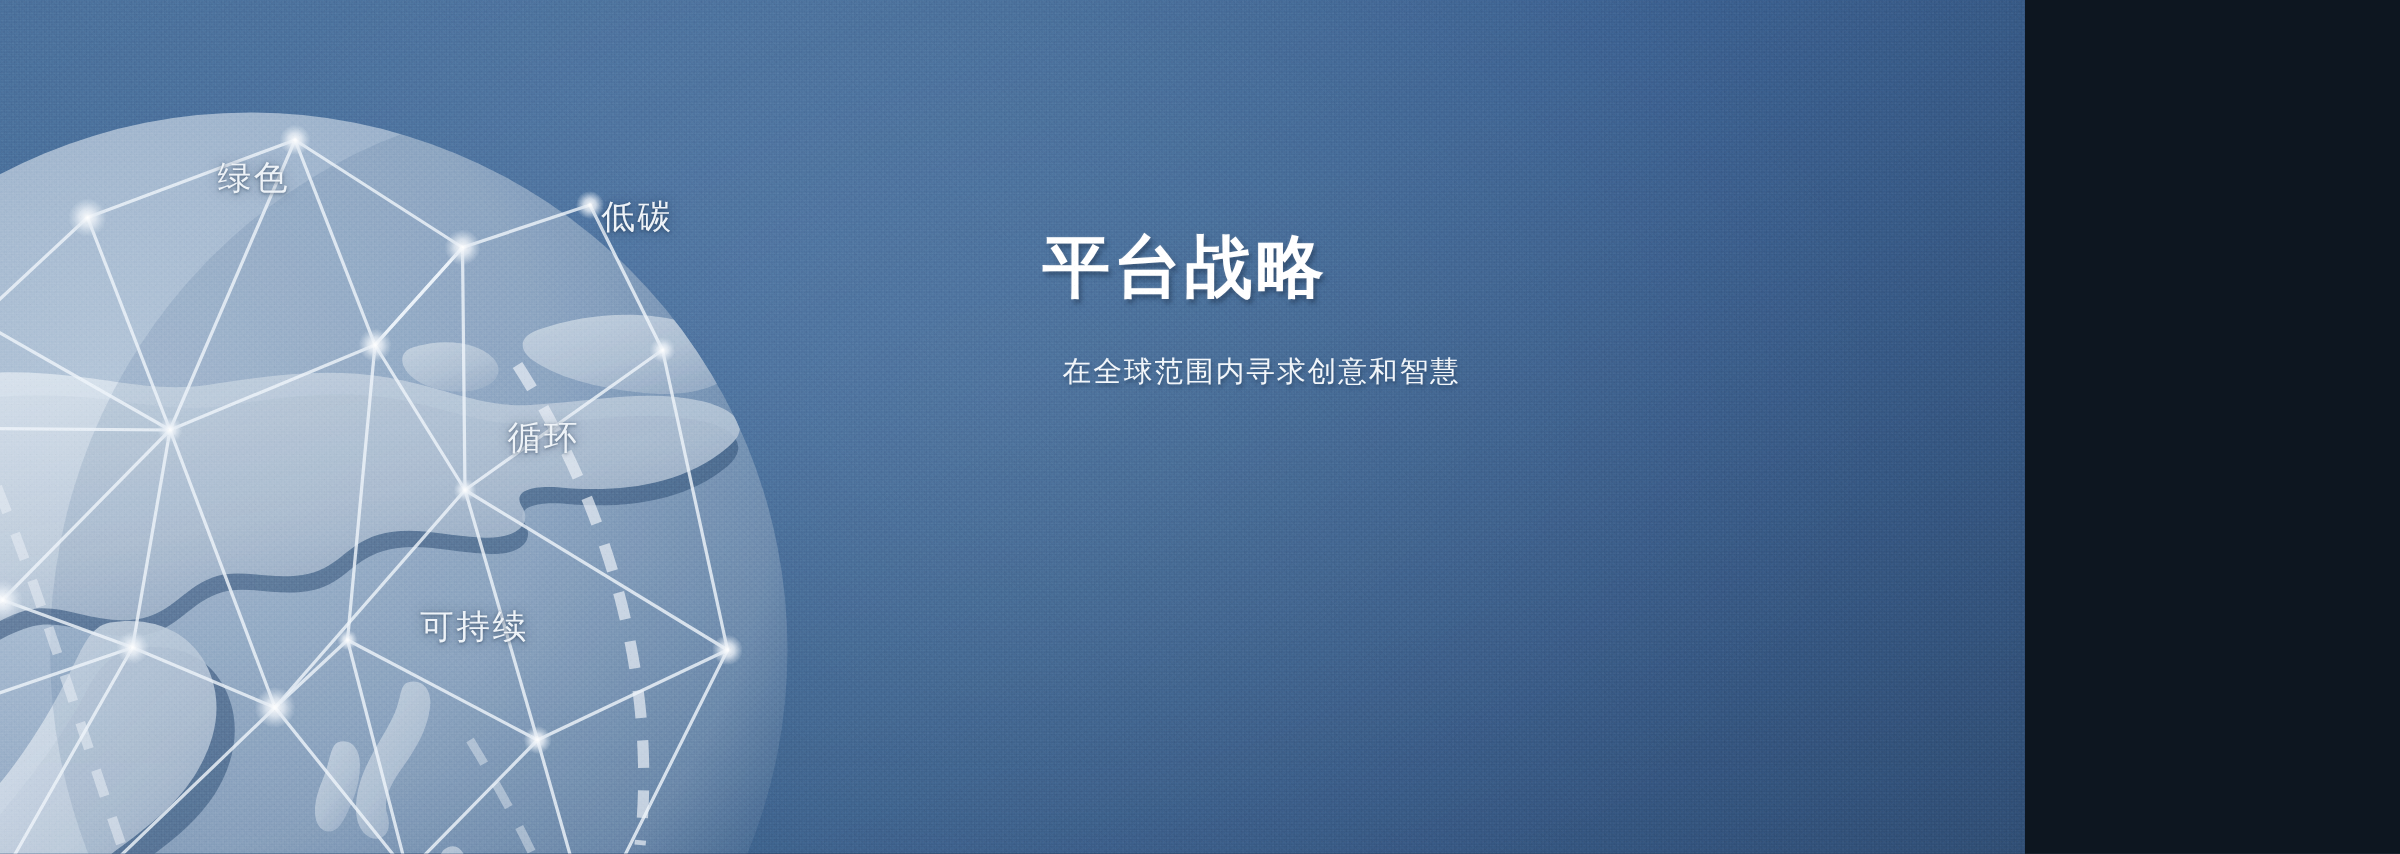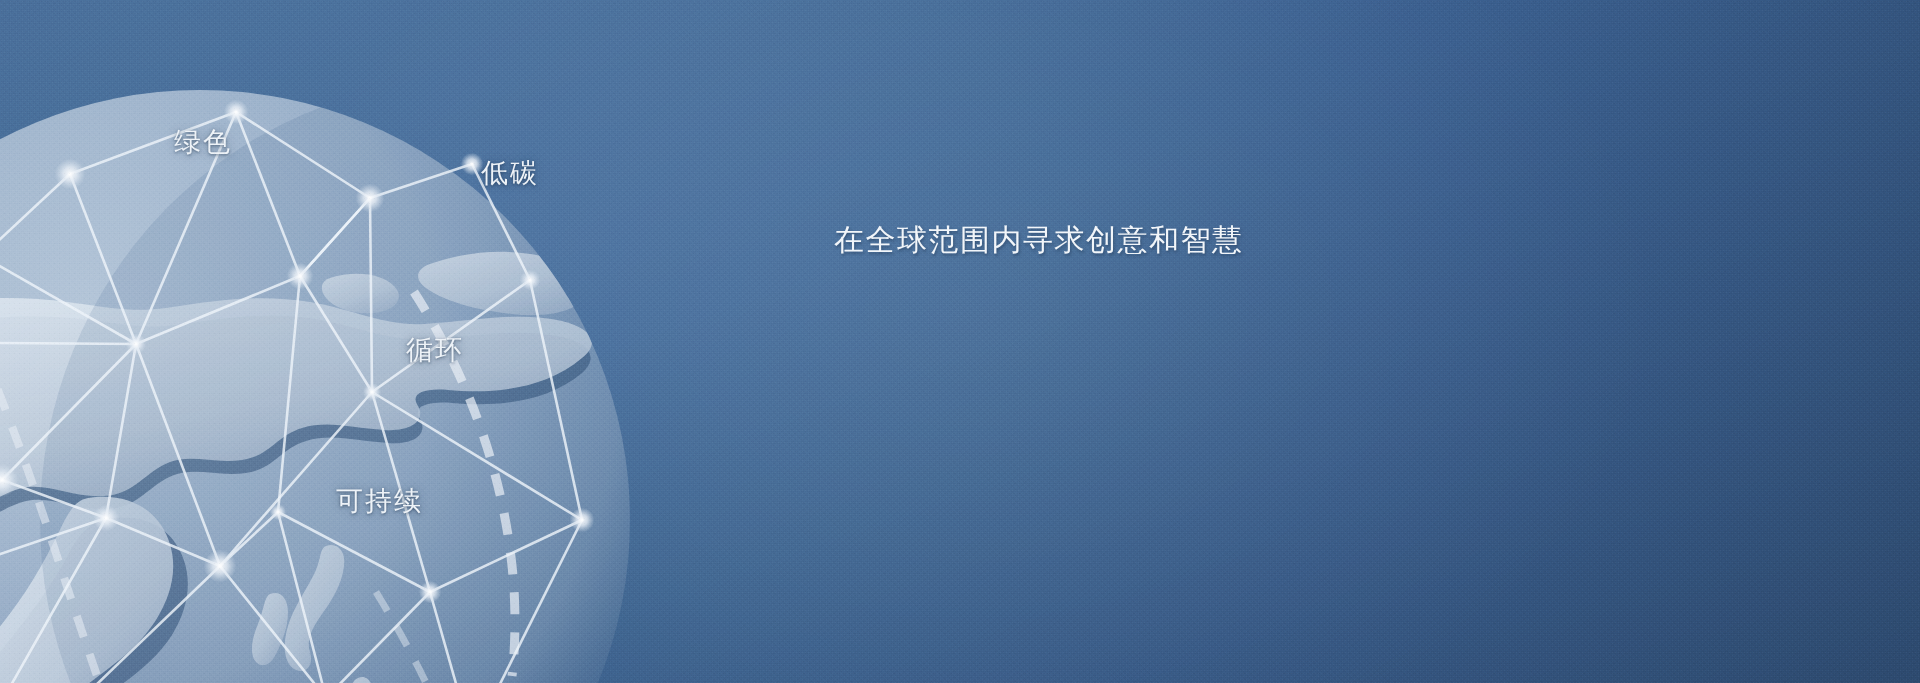--- a/index.html
+++ b/index.html
@@ -3,21 +3,21 @@
 <meta charset="utf-8">
 <title>Platform Strategy Banner</title>
 <style>
   html, body {
     margin: 0;
     padding: 0;
     background: #0d1620;
   }
   .banner {
     position: relative;
-    width: 1920px;
+    width: 1620px;
     height: 683px;
     overflow: hidden;
     font-family: "Liberation Sans", "DejaVu Sans", sans-serif;
     background: #3f6391;
     user-select: none;
   }
 
   
   .bg-base {
     position: absolute;
@@ -93,22 +93,22 @@
   .headline {
     margin: 0;
     font-size: 54px;
     line-height: 1.06;
     font-weight: 700;
     color: #ffffff;
     letter-spacing: 3px;
     text-shadow: 2px 3px 4px rgba(28,50,78,.55), 0 0 2px rgba(255,255,255,.25);
   }
   .sub {
-    margin: 0;
-    font-size: 30px;
+    margin: 16px;
+    font-size: 23px;
     line-height: 46px;
     font-weight: 400;
     color: #f2f6fa;
     letter-spacing: 1.5px;
     text-shadow: 1px 2px 3px rgba(28,50,78,.5);
     white-space: nowrap;
   }
   .sub-block { margin-top: 31px; }
 </style>
 </head>
@@ -320,20 +320,21 @@
       </g>
     </svg>
   </div>
 
   <div class="net-label" id="lbl-green">绿色</div>
   <div class="net-label" id="lbl-lowcarbon">低碳</div>
   <div class="net-label" id="lbl-circular">循环</div>
   <div class="net-label" id="lbl-sustain">可持续</div>
 
   <div class="copy">
+    <h1 class="headline">平台战略</h1>
     <div class="sub-block">
       <p class="sub">在全球范围内寻求创意和智慧</p>
     </div>
   </div>
 
   <div class="bg-noise"></div>
   <div class="bg-noise2"></div>
 </div>
 
 </body></html>

